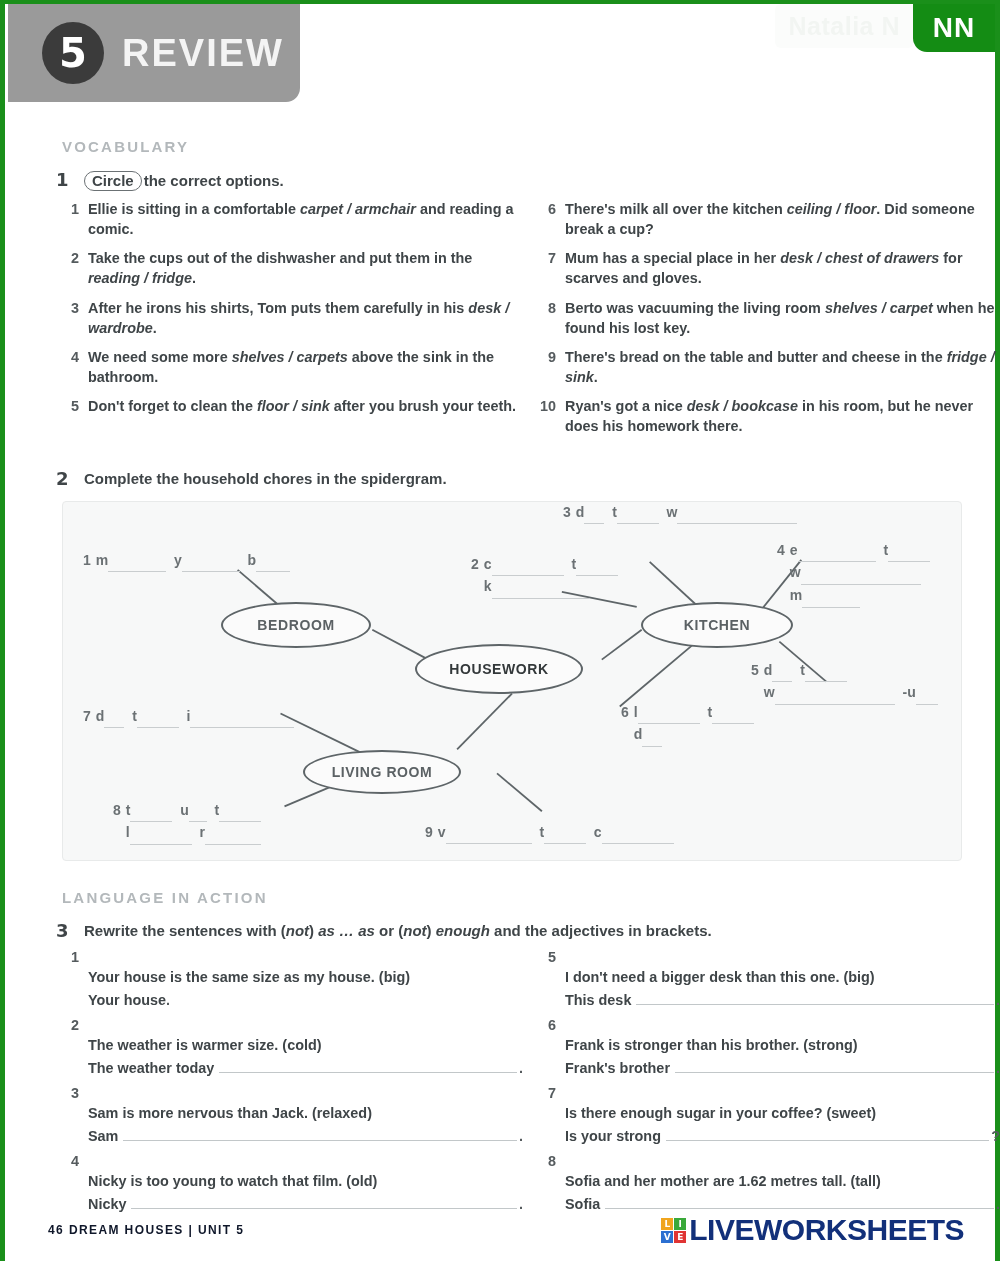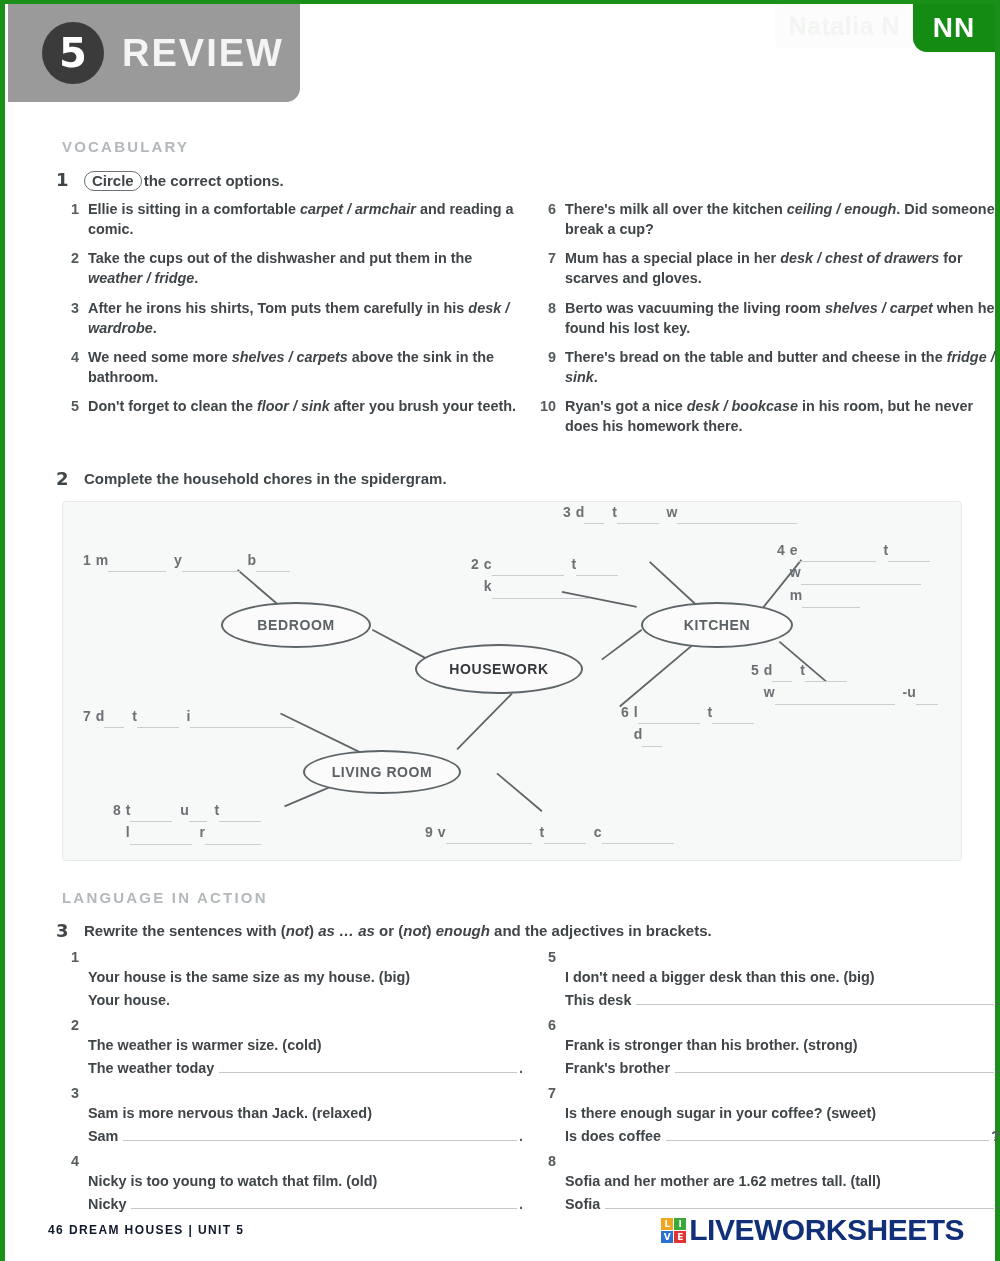--- a/index.html
+++ b/index.html
@@ -151,39 +151,39 @@
   </div>
 
   <div class="cols">
     <div class="col left" id="ex1-left">
         <div class="q">
           <div class="n">1</div>
           <div class="t">Ellie is sitting in a comfortable <i>carpet / armchair</i> and reading a comic.</div>
         </div>
         <div class="q">
           <div class="n">2</div>
-          <div class="t">Take the cups out of the dishwasher and put them in the <i>weather / fridge</i>.</div>
+          <div class="t">Take the cups out of the dishwasher and put them in the <i>reading / fridge</i>.</div>
         </div>
         <div class="q">
           <div class="n">3</div>
           <div class="t">After he irons his shirts, Tom puts them carefully in his <i>desk / wardrobe</i>.</div>
         </div>
         <div class="q">
           <div class="n">4</div>
           <div class="t">We need some more <i>shelves / carpets</i> above the sink in the bathroom.</div>
         </div>
         <div class="q">
           <div class="n">5</div>
           <div class="t">Don't forget to clean the <i>floor / sink</i> after you brush your teeth.</div>
         </div>
       </div>
     <div class="col right" id="ex1-right">
         <div class="q">
           <div class="n">6</div>
-          <div class="t">There's milk all over the kitchen <i>ceiling / enough</i>. Did someone break a cup?</div>
+          <div class="t">There's milk all over the kitchen <i>ceiling / floor</i>. Did someone break a cup?</div>
         </div>
         <div class="q">
           <div class="n">7</div>
           <div class="t">Mum has a special place in her <i>desk / chest of drawers</i> for scarves and gloves.</div>
         </div>
         <div class="q">
           <div class="n">8</div>
           <div class="t">Berto was vacuuming the living room <i>shelves / carpet</i> when he found his lost key.</div>
         </div>
         <div class="q">
@@ -304,21 +304,21 @@
         <div class="ans-line">
           <span class="lead">Frank's brother</span>
           <span class="rule"></span>
           <span class="end">.</span>
         </div>
         <div class="ans-row">
           <div class="n">7</div>
           <div class="t">Is there enough sugar in your coffee? (sweet)</div>
         </div>
         <div class="ans-line">
-          <span class="lead">Is does coffee</span>
+          <span class="lead">Is your strong</span>
           <span class="rule"></span>
           <span class="end">?</span>
         </div>
         <div class="ans-row">
           <div class="n">8</div>
           <div class="t">Sofia and her mother are 1.62 metres tall. (tall)</div>
         </div>
         <div class="ans-line">
           <span class="lead">Sofia</span>
           <span class="rule"></span>

